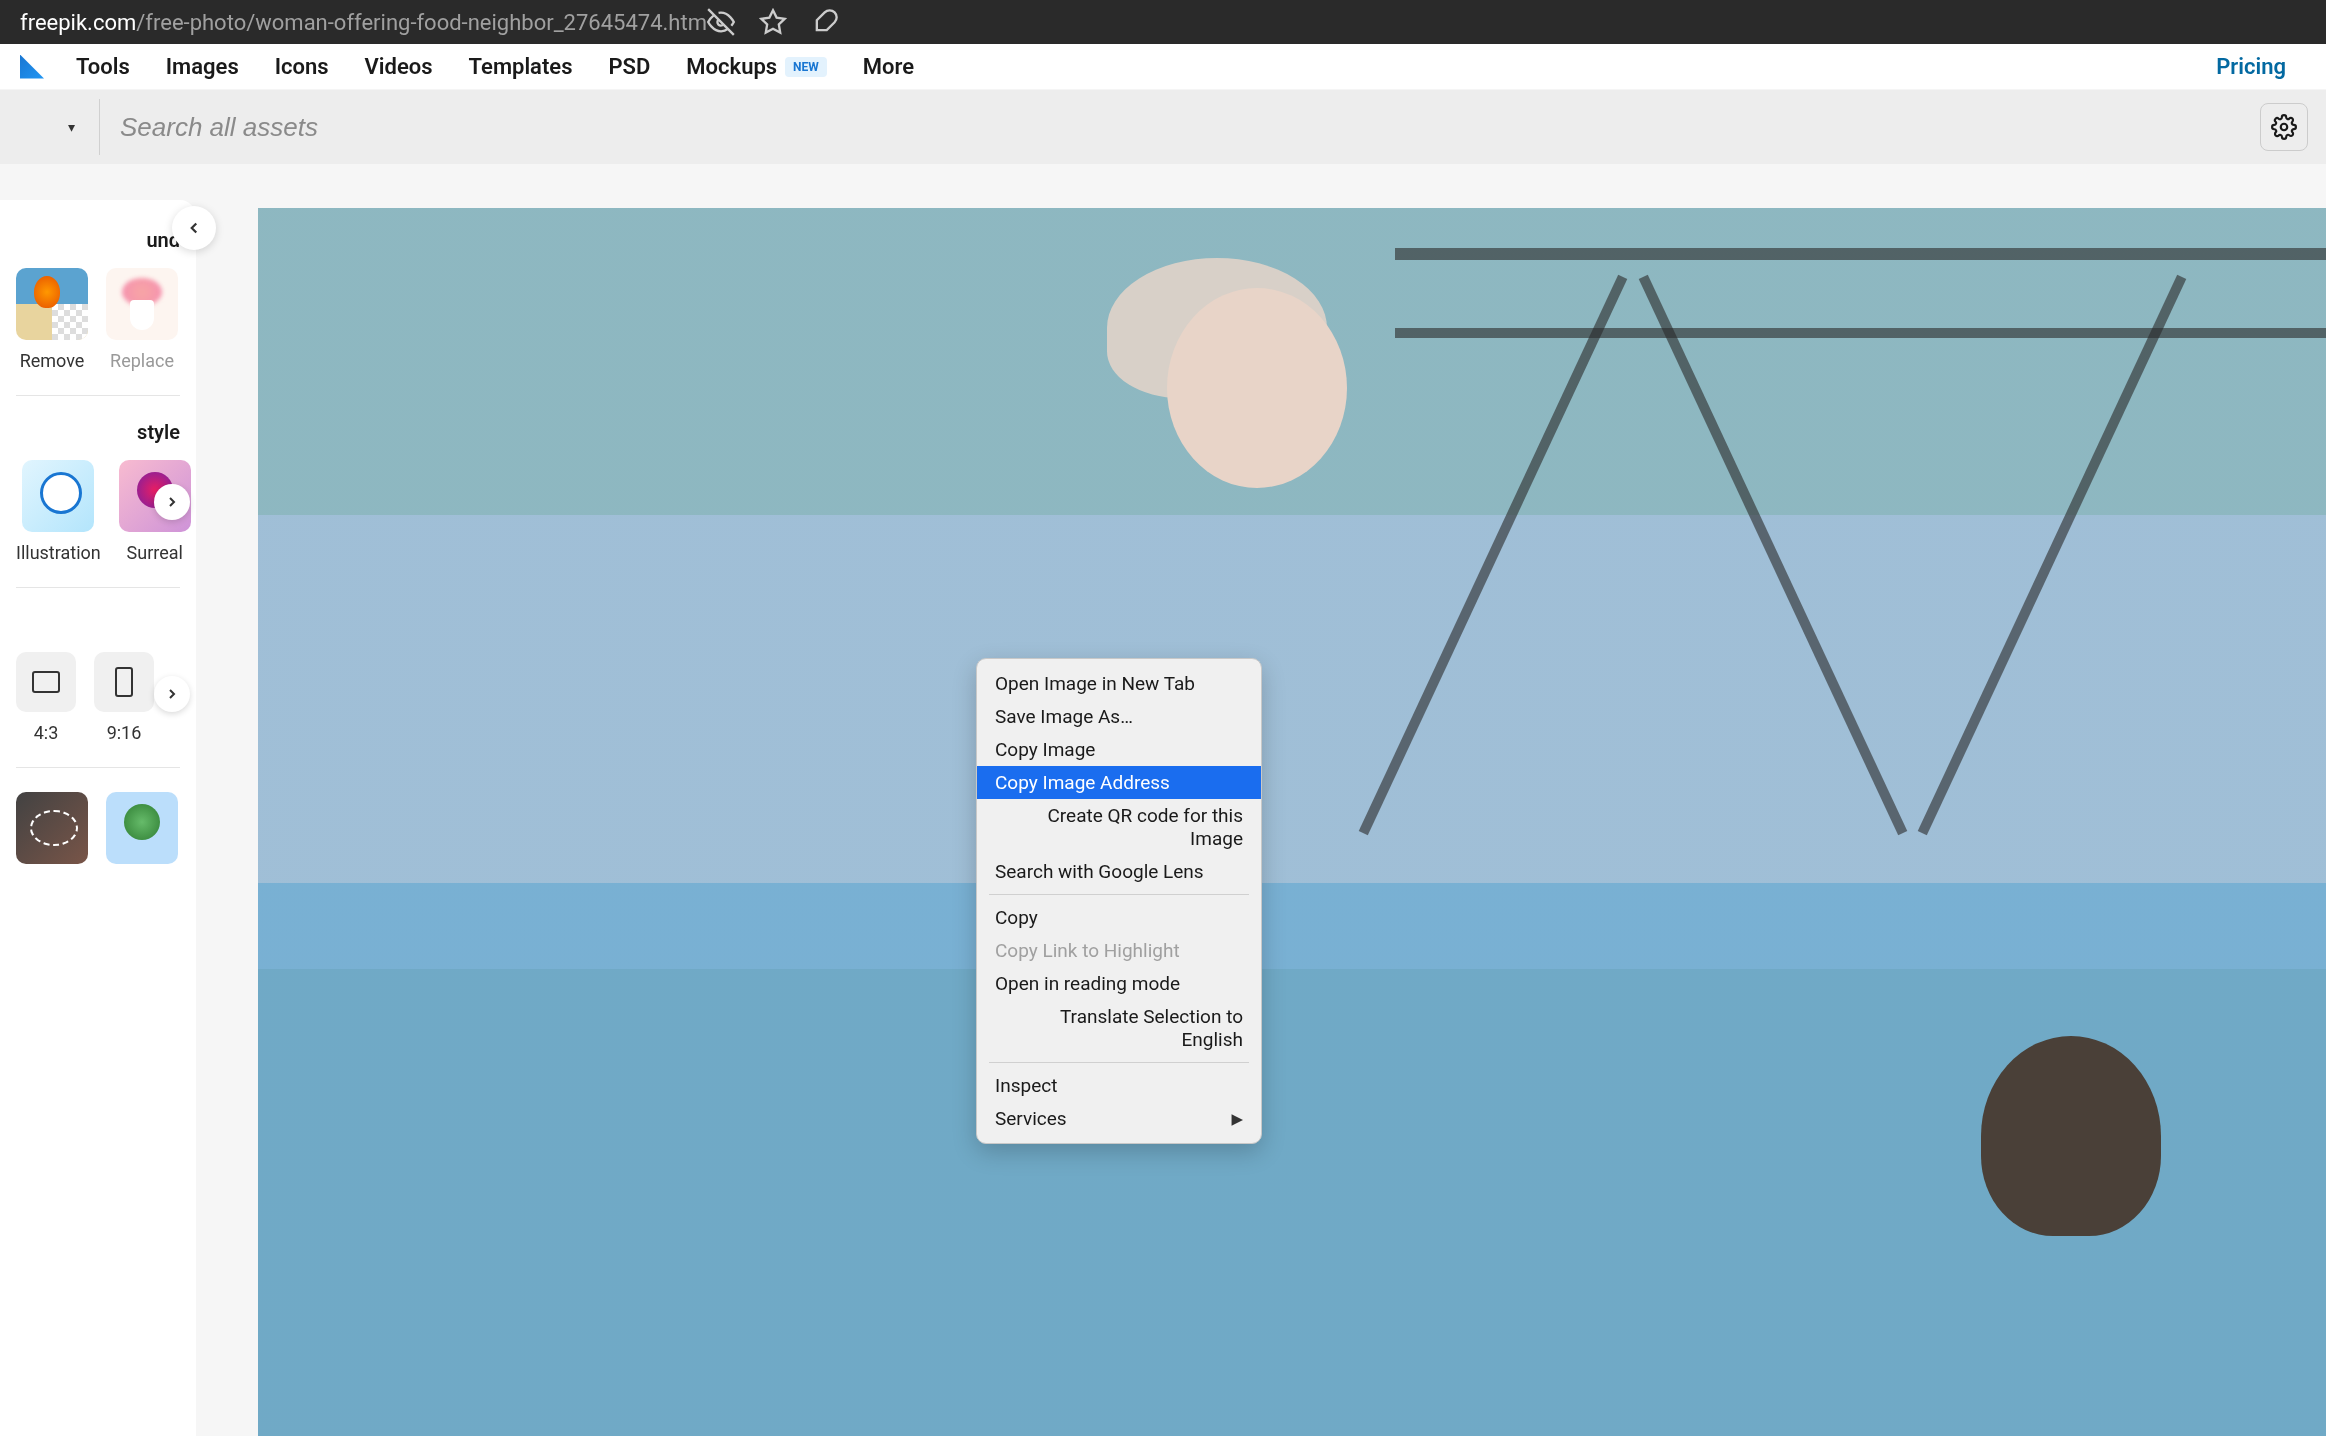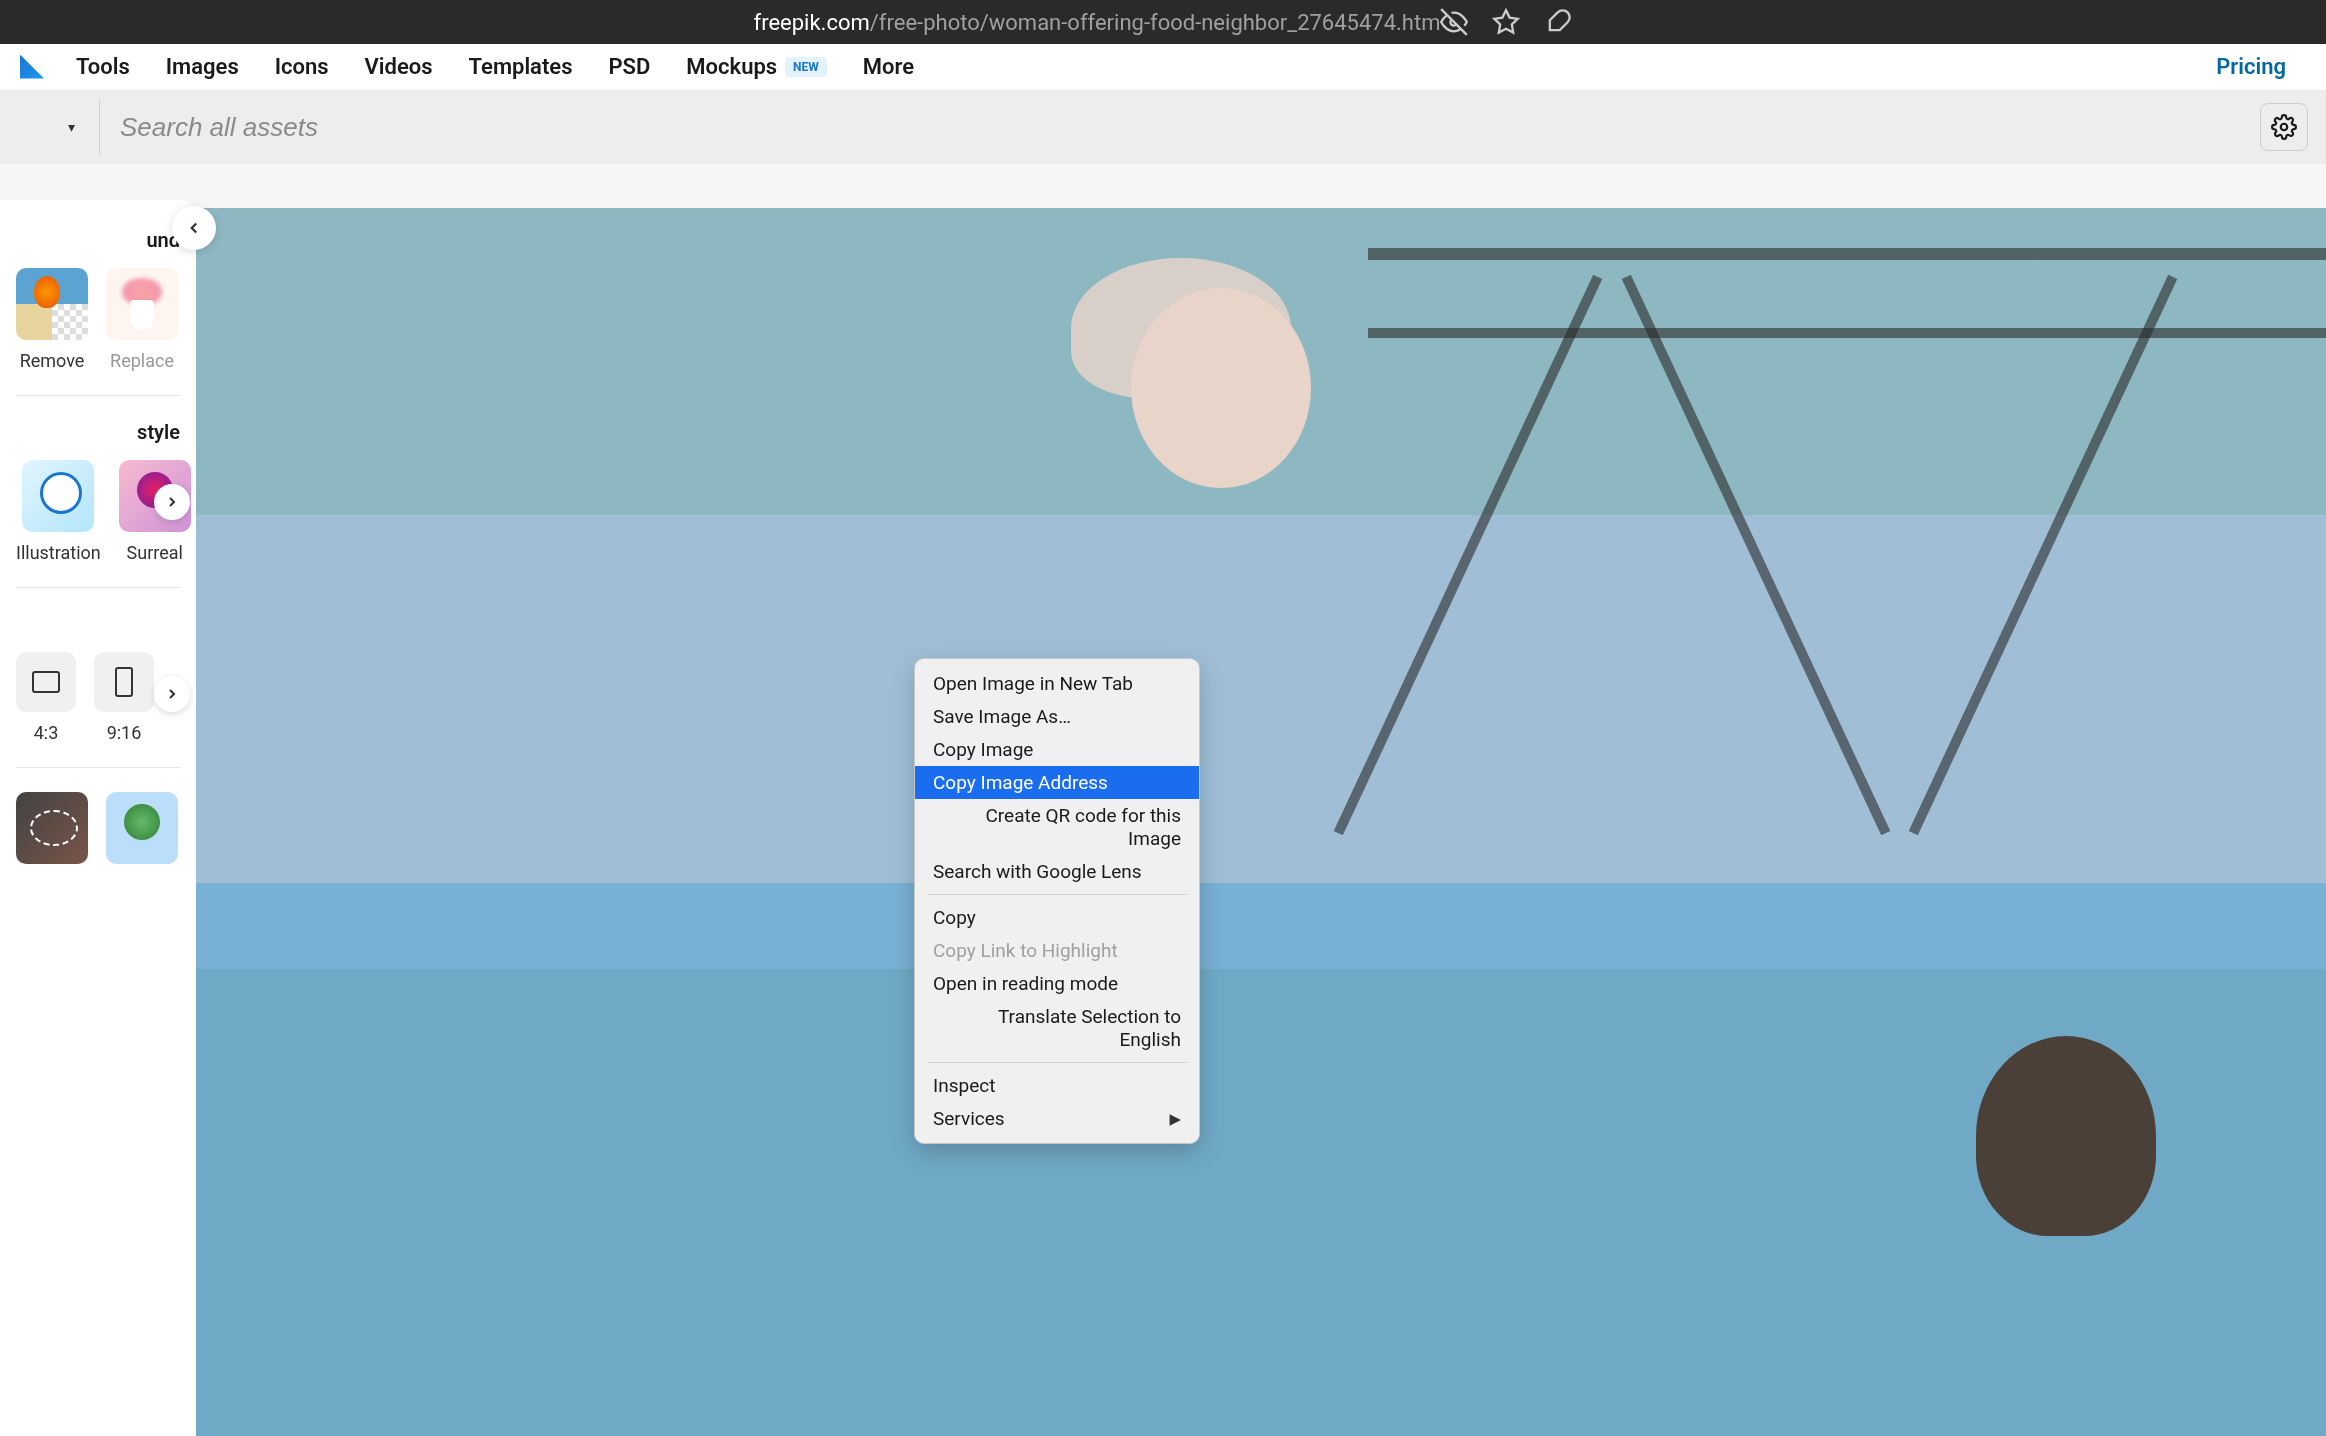--- a/index.html
+++ b/index.html
@@ -12,21 +12,21 @@
       position: relative;
     }
     
     
     .browser-chrome {
       height: 44px;
       background: #2a2a2a;
       display: flex;
       align-items: center;
       padding: 0 20px;
-      justify-content: center;
+      justify-content: flex-start;
     }
     .url-bar {
       color: #ccc;
       font-size: 22px;
       display: flex;
       align-items: center;
     }
     .url-domain { color: #fff; }
     .url-path { color: #a0a0a0; }
     .chrome-icons {
@@ -318,20 +318,21 @@
       position: absolute;
       top: 12px; left: 18px;
       width: 36px; height: 36px;
       background: radial-gradient(circle, #66bb6a, #2e7d32);
       border-radius: 50%;
     }
     
     
     .image-viewer {
       flex: 1;
+      margin-left: 62px;
       margin-top: 32px;
       position: relative;
     }
     .main-image {
       width: 100%;
       height: 100%;
       background: linear-gradient(rgba(120,170,220,0.55), rgba(120,170,220,0.55)),
                   linear-gradient(to bottom, 
                     #a8c8a0 0%, #a8c8a0 25%,
                     #d0d8d0 25%, #d0d8d0 55%,

